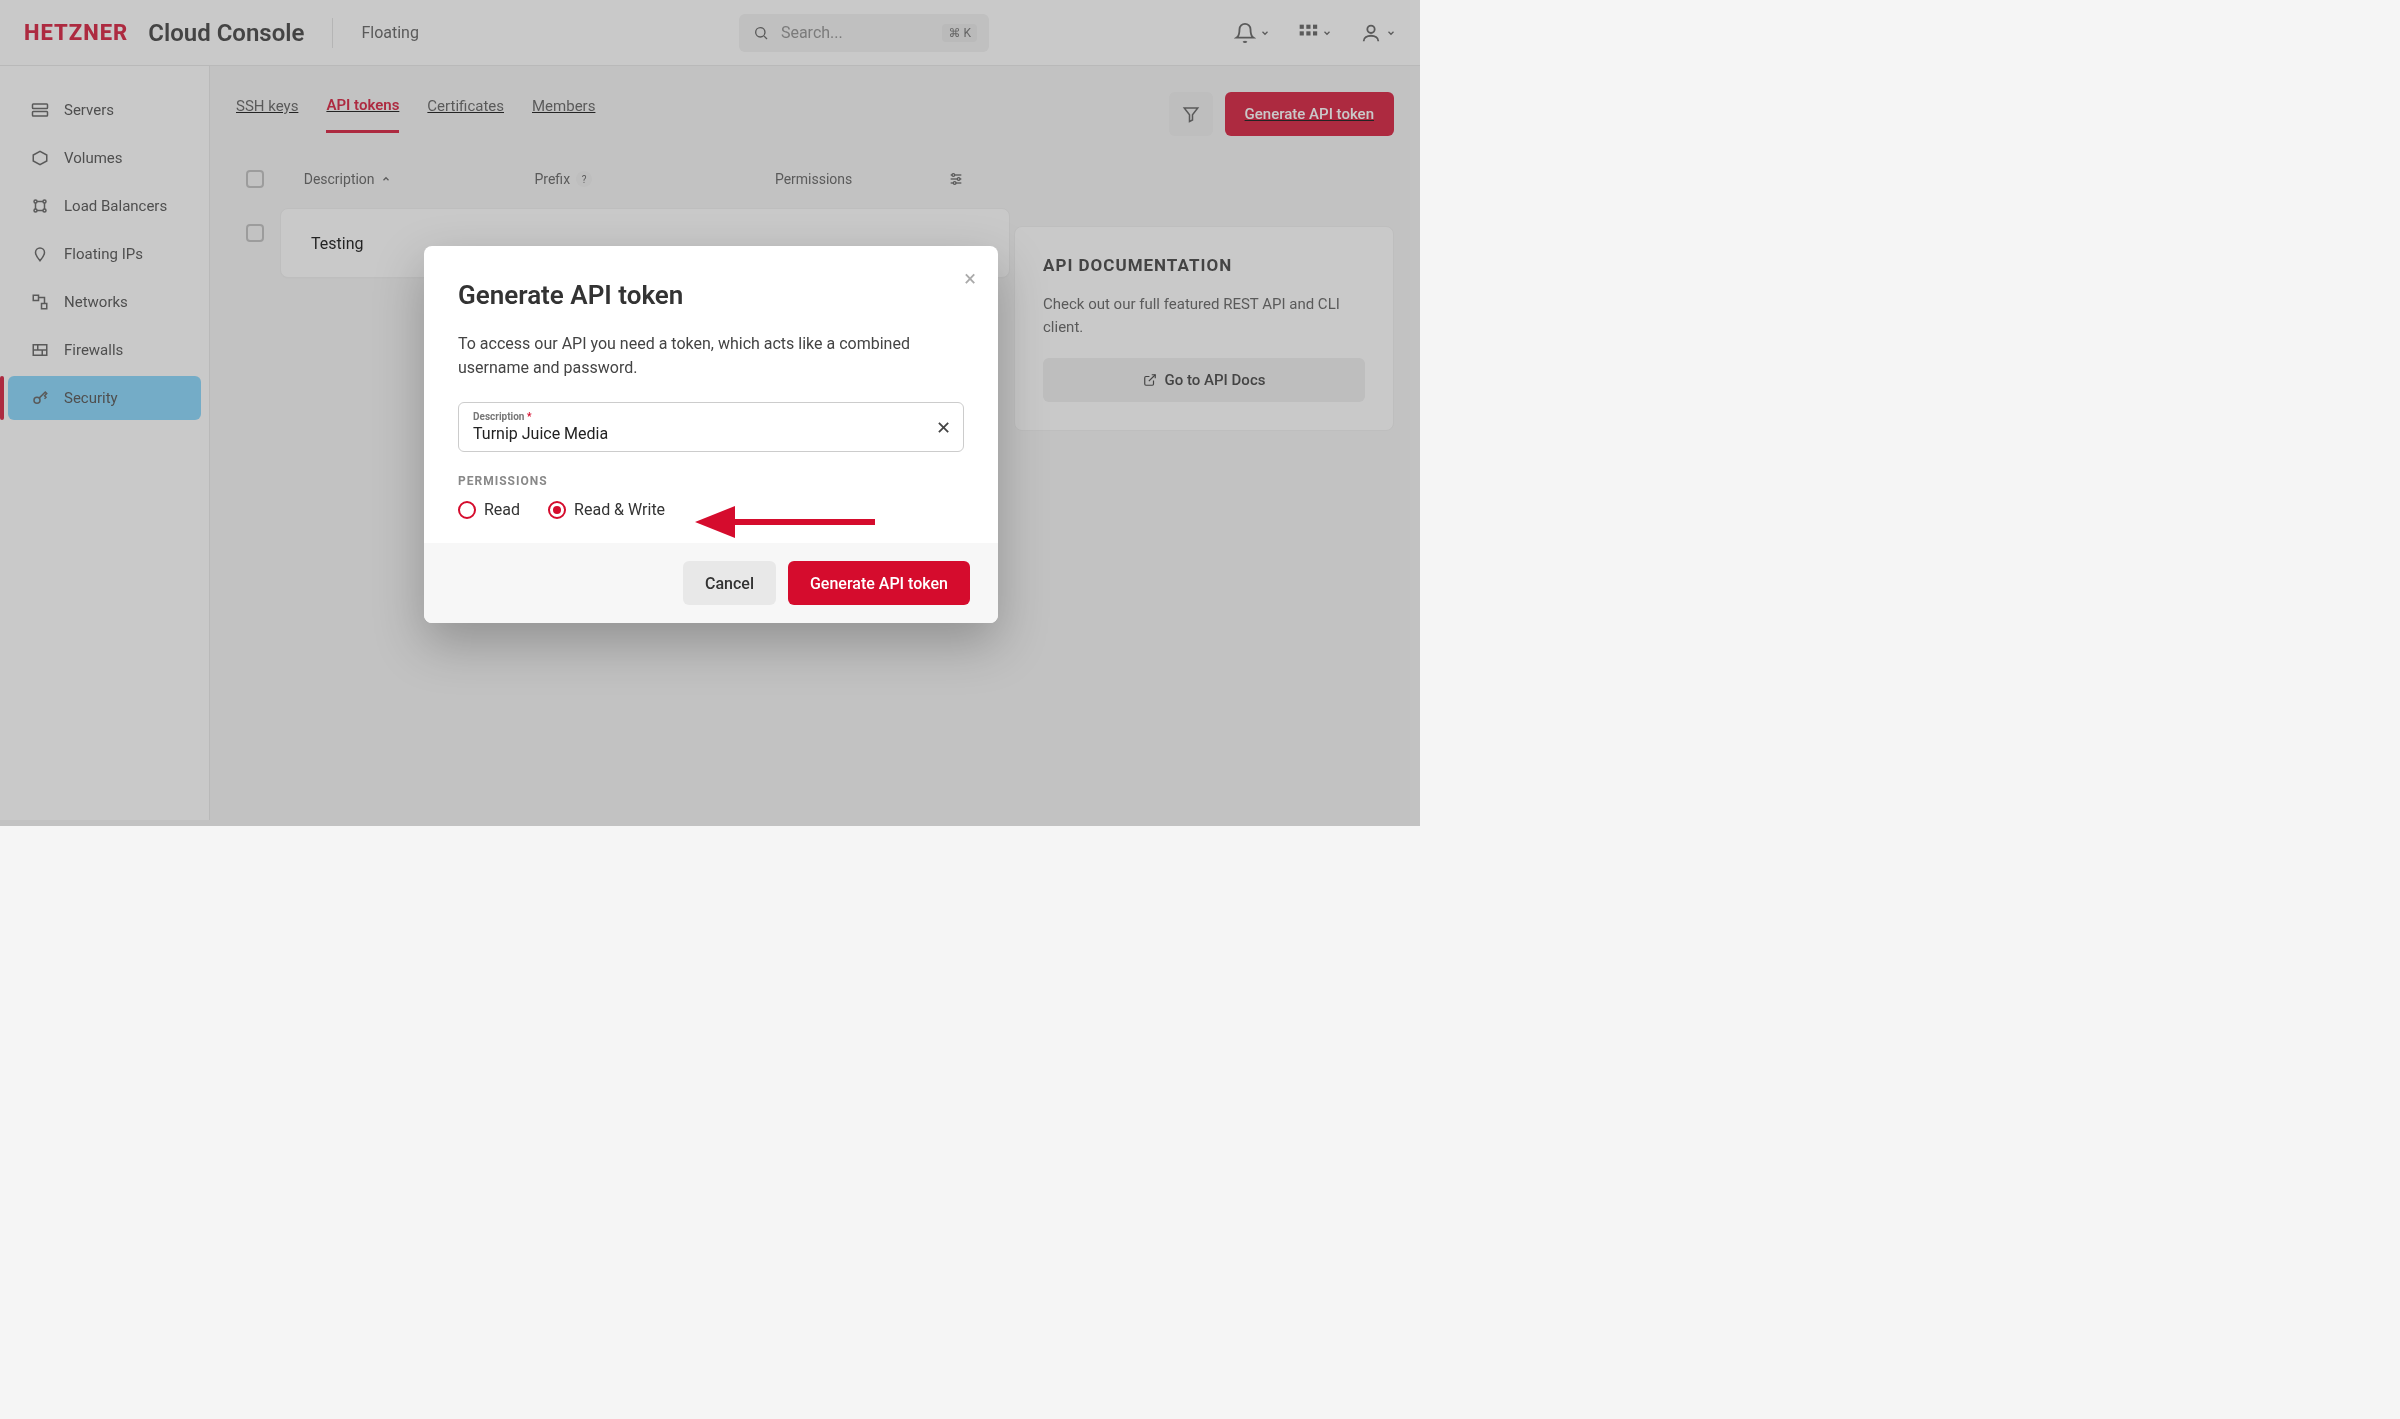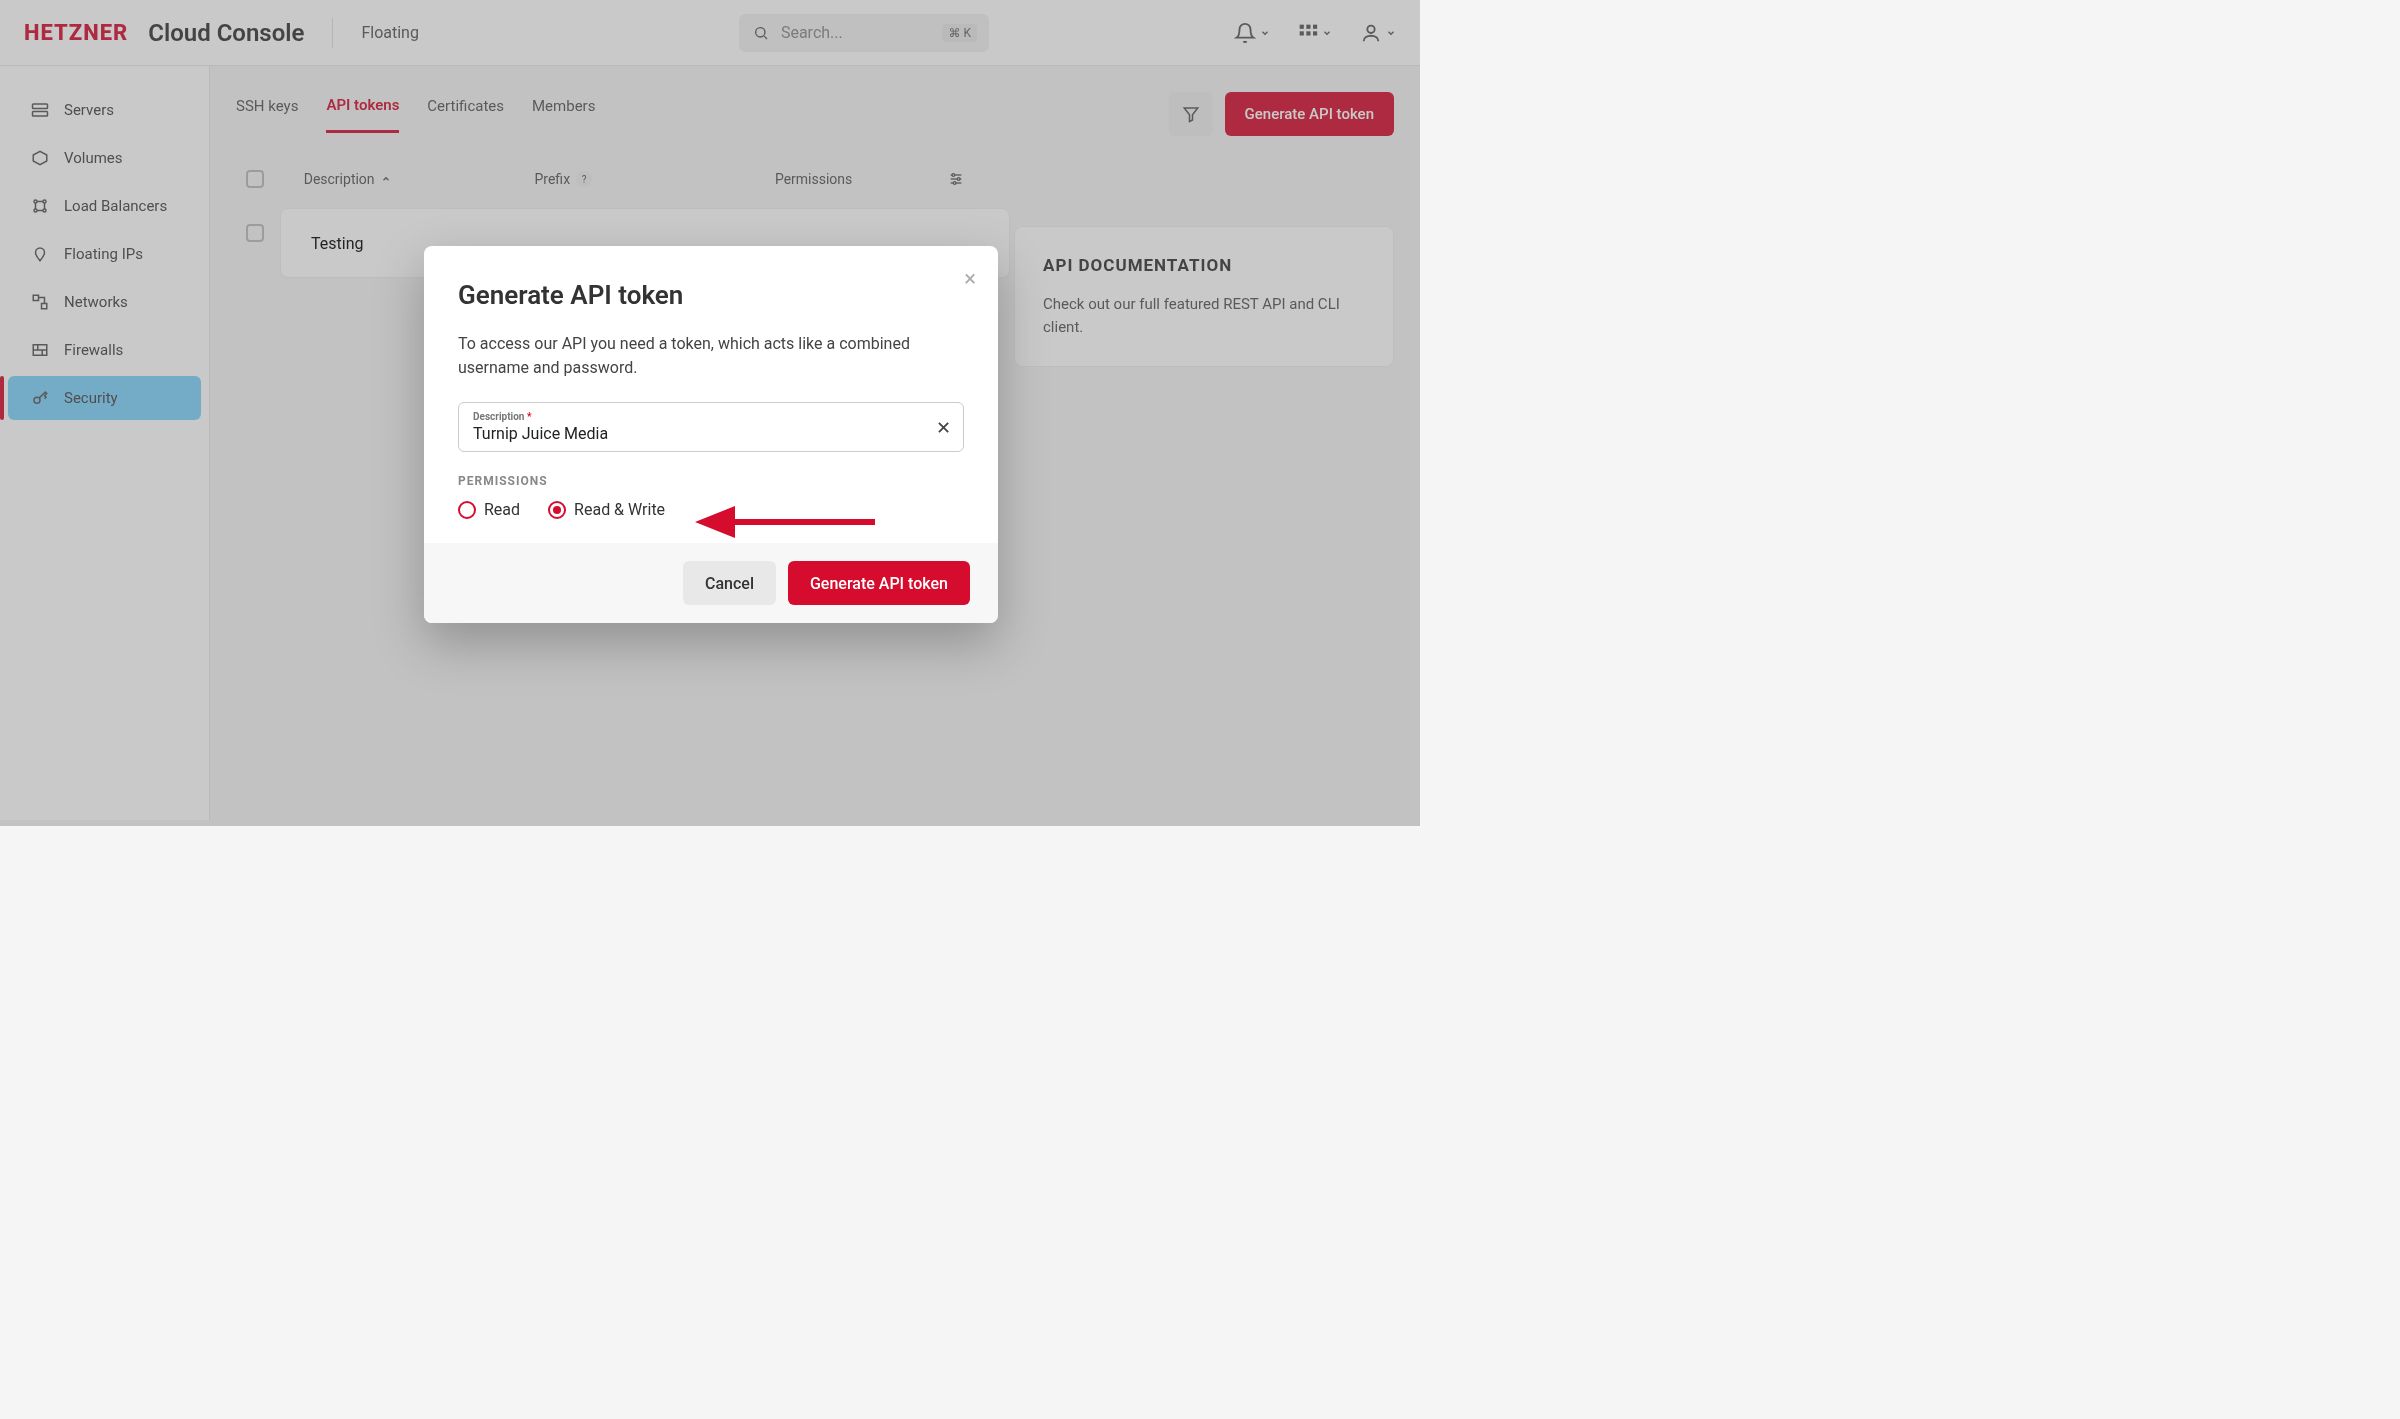--- a/index.html
+++ b/index.html
@@ -19,21 +19,21 @@
 
 
 .sidebar { position: absolute; top: 66px; left: 0; width: 210px; bottom: 6px; background: #fff; border-right: 1px solid #e6e6e6; padding-top: 18px; z-index: 1; }
 .side-item { display: flex; align-items: center; gap: 14px; padding: 12px 22px; color: #444; font-size: 15px; margin: 4px 8px; border-radius: 6px; cursor: pointer; }
 .side-item.active { background: #7dd3fc; position: relative; }
 .side-item.active::before { content:""; position:absolute; left:-8px; top:0; bottom:0; width:4px; background:#d50c2d; border-radius:2px; }
 .side-icon { width: 20px; height: 20px; display:flex; align-items:center; justify-content:center; color:#555; }
 
 
 .main { position: absolute; top: 66px; left: 210px; right: 0; bottom: 0; padding: 26px; z-index: 1; }
-.tabs { display: flex; align-items: center; gap: 28px; }
+.tabs { display: flex; align-items: center; gap: 28px; text-decoration: underline; }
 .tab { font-size: 15px; color: #555; padding-bottom: 16px; cursor:pointer; }
 .tab.active { color: #d50c2d; font-weight: 600; border-bottom: 3px solid #d50c2d; }
 .tab-actions { margin-left: auto; display: flex; gap: 12px; }
 .filter-btn { width: 44px; height: 44px; background: #eee; border-radius: 6px; display:flex; align-items:center; justify-content:center; color:#555; }
 .primary-btn { background: #d50c2d; color:#fff; border:none; padding: 0 20px; height:44px; border-radius:6px; font-size:15px; font-weight:500; }
 
 .table-head { display:flex; align-items:center; margin-top: 34px; padding: 0 10px; color:#555; font-size:14px; }
 .th-chk { width: 60px; }
 .th-desc { width: 240px; display:flex; align-items:center; gap:6px; }
 .th-prefix { width: 250px; display:flex; align-items:center; gap:6px; }
@@ -262,20 +262,30 @@
   <div class="row-outer">
     <div class="checkbox" style="margin-left:10px;"></div>
     <div class="row-card">
       <span>Testing</span>
     </div>
   </div>
 
   <div class="doc-card">
     <div class="doc-title">API DOCUMENTATION</div>
     <div class="doc-text">Check out our full featured REST API and CLI client.</div>
+    <button class="doc-btn">
+      <span>
+          <svg width="14" height="14" viewBox="0 0 24 24" fill="none" stroke="currentColor" stroke-width="2">
+            <path d="M18 13v6a2 2 0 0 1-2 2H5a2 2 0 0 1-2-2V8a2 2 0 0 1 2-2h6"></path>
+            <polyline points="15 3 21 3 21 9"></polyline>
+            <line x1="10" y1="14" x2="21" y2="3"></line>
+          </svg>
+        </span>
+      <span>Go to API Docs</span>
+    </button>
   </div>
 </div>
 
 <div class="dim-overlay"></div>
 
 <div class="modal">
   <span class="modal-close">
     <span>×</span>
   </span>
   <div class="modal-body">

